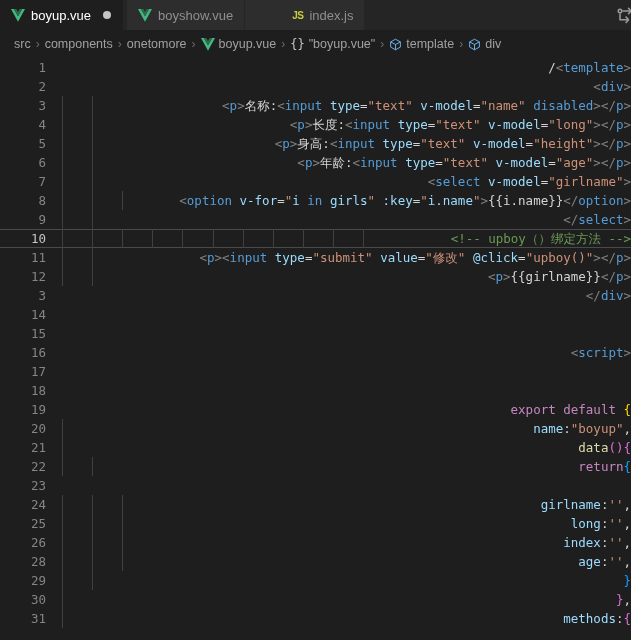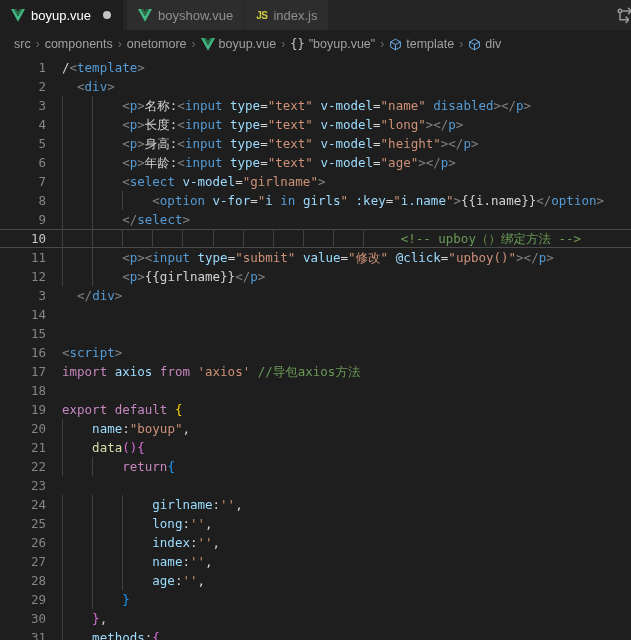--- a/index.html
+++ b/index.html
@@ -29,21 +29,21 @@
   .crumb{display:flex;align-items:center;gap:4px;cursor:pointer;}
   .crumb-sep{color:#6a6a6a;padding:0 5px;font-size:12px;}
   .crumb .braces{color:#c5c5c5;font-size:12px;font-family:"DejaVu Sans Mono",monospace;}
 
   
   .editor{position:relative;font-family:"DejaVu Sans Mono",monospace;font-size:12.5px;line-height:19px;}
   .code-row{display:flex;height:19px;position:relative;}
   .code-row.current{box-shadow:inset 0 1px 0 var(--current-line-border), inset 0 -1px 0 var(--current-line-border);}
   .gutter{flex:0 0 46px;text-align:right;color:var(--line-number);user-select:none;cursor:pointer;}
   .code-row.current .gutter{color:var(--line-number-active);}
-  .code{position:relative;margin-left:16px;white-space:pre;flex:1;cursor:text;}
+  .code{position:relative;margin-left:16px;white-space:pre;flex:1;cursor:text;text-align:right;}
   .guide{position:absolute;top:0;bottom:0;width:1px;background:var(--indent-guide);}
   .tok-f{color:var(--fg);} .tok-p{color:var(--punct);} .tok-t{color:var(--tag);} .tok-a{color:var(--attr);}
   .tok-s{color:var(--string);} .tok-k{color:var(--keyword);} .tok-b{color:var(--keyword2);}
   .tok-c{color:var(--comment);} .tok-fn{color:var(--func);}
   .tok-g1{color:var(--bracket1);} .tok-g2{color:var(--bracket2);} .tok-g3{color:var(--bracket3);}
 </style>
 </head>
 <body>
 
 <div class="window">
@@ -61,21 +61,21 @@
       <div class="tab">
         <span style="display: inline-flex; align-items: center;">
           <svg width="14" height="13" viewBox="0 0 24 22">
             <path d="M0 0h4.8L12 12.4 19.2 0H24L12 21.5z" fill="#41b883"></path>
             <path d="M4.8 0h4.2L12 5.1 15 0h4.2L12 12.4z" fill="#2d6e48"></path>
           </svg>
         </span>
         <span>boyshow.vue</span>
       </div>
       <div class="tab">
-        <span style="display: inline-flex; align-items: center;">
+        <span style="display: inline-flex; align-items: center; margin-left: 36px;">
           <span class="js-glyph">JS</span>
         </span>
         <span>index.js</span>
       </div>
       <div class="editor-action">
       <svg width="20" height="20" viewBox="0 0 16 16" fill="none" stroke="currentColor" stroke-width="1.2">
         <circle cx="4" cy="4" r="1.4"></circle>
           <path d="M6 4h7M13 4l-2.5-2.5M13 4l-2.5 2.5"></path>
         <path d="M4 6v5h7M11 11l-2.5-2.5M11 11l-2.5 2.5"></path>
       </svg>
@@ -190,21 +190,20 @@
       <div class="code-row">
         <div class="gutter">15</div>
         <div class="code"></div>
       </div>
       <div class="code-row">
         <div class="gutter">16</div>
         <div class="code"><span class="tok-p">&lt;</span><span class="tok-t">script</span><span class="tok-p">&gt;</span></div>
       </div>
       <div class="code-row">
         <div class="gutter">17</div>
-        <div class="code"><span class="tok-k">import</span><span class="tok-f"> </span><span class="tok-a">axios</span><span class="tok-f"> </span><span class="tok-k">from</span><span class="tok-f"> </span><span class="tok-s">'axios'</span><span class="tok-f"> </span><span class="tok-c">//导包axios方法</span></div>
       </div>
       <div class="code-row">
         <div class="gutter">18</div>
         <div class="code"></div>
       </div>
       <div class="code-row">
         <div class="gutter">19</div>
         <div class="code"><span class="tok-k">export</span><span class="tok-f"> </span><span class="tok-k">default</span><span class="tok-f"> </span><span class="tok-g1">{</span></div>
       </div>
       <div class="code-row">
@@ -228,24 +227,20 @@
       </div>
       <div class="code-row">
         <div class="gutter">25</div>
         <div class="code"><span class="guide" style="left: calc(0ch);"></span><span class="guide" style="left: calc(4ch);"></span><span class="guide" style="left: calc(8ch);"></span><span class="tok-f">            </span><span class="tok-a">long</span><span class="tok-f">:</span><span class="tok-s">''</span><span class="tok-f">,</span></div>
       </div>
       <div class="code-row">
         <div class="gutter">26</div>
         <div class="code"><span class="guide" style="left: calc(0ch);"></span><span class="guide" style="left: calc(4ch);"></span><span class="guide" style="left: calc(8ch);"></span><span class="tok-f">            </span><span class="tok-a">index</span><span class="tok-f">:</span><span class="tok-s">''</span><span class="tok-f">,</span></div>
       </div>
       <div class="code-row">
-        <div class="gutter">27</div>
-        <div class="code"><span class="guide" style="left: calc(0ch);"></span><span class="guide" style="left: calc(4ch);"></span><span class="guide" style="left: calc(8ch);"></span><span class="tok-f">            </span><span class="tok-a">name</span><span class="tok-f">:</span><span class="tok-s">''</span><span class="tok-f">,</span></div>
-      </div>
-      <div class="code-row">
         <div class="gutter">28</div>
         <div class="code"><span class="guide" style="left: calc(0ch);"></span><span class="guide" style="left: calc(4ch);"></span><span class="guide" style="left: calc(8ch);"></span><span class="tok-f">            </span><span class="tok-a">age</span><span class="tok-f">:</span><span class="tok-s">''</span><span class="tok-f">,</span></div>
       </div>
       <div class="code-row">
         <div class="gutter">29</div>
         <div class="code"><span class="guide" style="left: calc(0ch);"></span><span class="guide" style="left: calc(4ch);"></span><span class="tok-f">        </span><span class="tok-g3">}</span></div>
       </div>
       <div class="code-row">
         <div class="gutter">30</div>
         <div class="code"><span class="guide" style="left: calc(0ch);"></span><span class="tok-f">    </span><span class="tok-g2">}</span><span class="tok-f">,</span></div>

